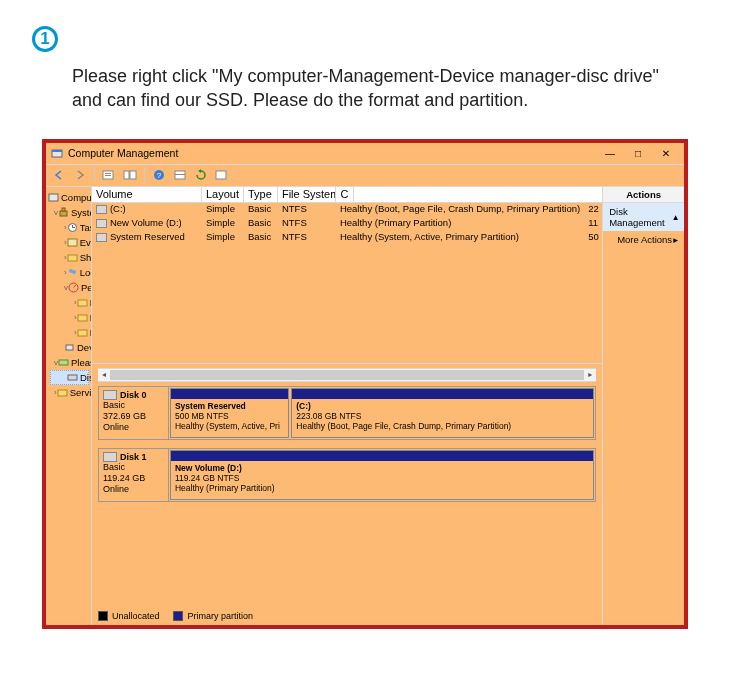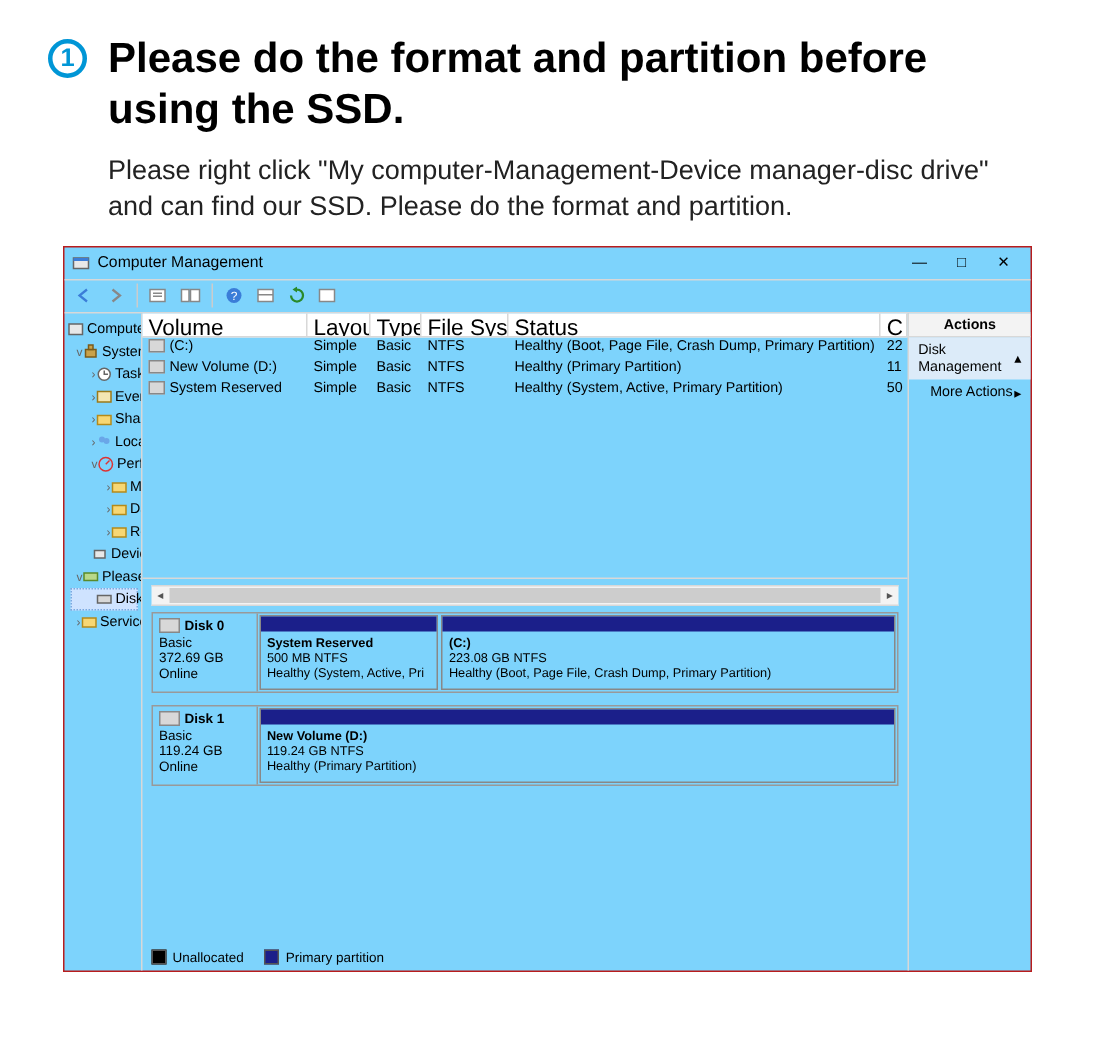--- a/index.html
+++ b/index.html
@@ -2,41 +2,41 @@
 <html><head>
 <meta charset="utf-8">
 <style>
 *{box-sizing:border-box;margin:0;padding:0}
 body{width:730px;height:700px;background:#fff;font-family:Arial,sans-serif;overflow:hidden}
 .hdr{display:flex;align-items:flex-start;padding:22px 32px 8px}
 .bullet{width:26px;height:26px;border-radius:50%;border:3px solid #0096d6;color:#0096d6;font-weight:700;font-size:17px;display:flex;align-items:center;justify-content:center;margin-right:14px;margin-top:4px;flex-shrink:0}
 .title{font-size:28px;font-weight:700;line-height:1.2;color:#000}
 .desc{font-size:18px;color:#222;padding:4px 42px 14px 72px;line-height:1.35}
 
-.shot{margin:0 42px;border:1px solid #b91c1c;background:#7dd3fc}
+.shot{margin:12px 42px;border:4px solid #b91c1c;background:#fdba74}
 .winbar{display:flex;align-items:center;height:22px;border-bottom:1px solid #d8d8d8;font-size:10.5px;padding:0 4px}
 .wicon{width:14px;height:14px;margin-right:4px;display:inline-flex;align-items:center;justify-content:center}
 .winbar .spacer{flex:1}
 .wbtn{width:28px;height:20px;display:flex;align-items:center;justify-content:center;font-size:10px}
 .menubar{display:flex;gap:10px;font-size:10.5px;padding:2px 6px;border-bottom:1px solid #d8d8d8}
 .menubar span{color:#000}
 .toolbar{display:flex;align-items:center;gap:3px;padding:2px 4px;border-bottom:1px solid #d8d8d8;height:22px}
 .tbtn{width:18px;height:18px;display:flex;align-items:center;justify-content:center;border:1px solid transparent}
 .tbtn svg{display:block}
 .tsep{width:1px;height:16px;background:#ccc;margin:0 2px}
 
 .layout{display:flex;height:438px}
 .tree{width:158px;border-right:1px solid #d8d8d8;font-size:9.5px;padding:3px 2px;overflow:hidden}
 .tn{display:flex;align-items:center;height:15px;white-space:nowrap}
 .tw{display:inline-block;width:10px;text-align:center;color:#666;font-size:8px}
 .ticon{width:12px;height:12px;margin-right:2px;display:inline-flex;align-items:center;justify-content:center}
 .tn.sel{background:#cfe3ff;border:1px dotted #7aa9e0}
 
 .mid{flex:1;display:flex;flex-direction:column}
-.tblhdr{display:flex;font-size:15px;background:#fff;border-bottom:1px solid #d8d8d8;height:16px}
+.tblhdr{display:flex;font-size:11px;background:#fff;border-bottom:1px solid #d8d8d8;height:16px}
 .tblhdr>div{border-right:1px solid #d8d8d8;padding:1px 4px;overflow:hidden;white-space:nowrap}
 .c-vol{width:110px}.c-lay{width:42px}.c-typ{width:34px}.c-fs{width:58px}.c-stat{flex:1}.c-cap{width:18px;text-align:center}
 .tblbody{font-size:9.5px}
 .trow{display:flex;height:14px}
 .trow>div{padding:0 4px;overflow:hidden;white-space:nowrap}
 .vicon{width:11px;height:9px;background:#d8d8d8;border:1px solid #888;display:inline-block;margin-right:3px;vertical-align:middle}
 
 .graph{flex:1;border-top:1px solid #d8d8d8;padding:4px 6px;position:relative;font-size:9px}
 .scrollh{height:14px;border-top:1px solid #d8d8d8;border-bottom:1px solid #d8d8d8;background:#f3f3f3;position:relative;margin-bottom:4px}
 .scrollh .thumb{position:absolute;left:12px;right:12px;top:1px;bottom:1px;background:#cdcdcd}
@@ -55,21 +55,20 @@
 .actions{width:100px;border-left:1px solid #d8d8d8;font-size:9.5px}
 .acthdr{background:#f3f3f3;padding:2px 23px;font-weight:700;border-bottom:1px solid #d8d8d8}
 .actitem{padding:3px 6px;display:flex;align-items:center;justify-content:space-between}
 .actitem.hl{background:#dcebf9}
 </style>
 </head>
 <body>
 
 <div class="hdr">
   <div class="bullet">1</div>
-  <div class="title">Please do the format and partition before using the SSD.</div>
 </div>
 <div class="desc">Please right click "My computer-Management-Device manager-disc drive" and can find our SSD. Please do the format and partition.</div>
 
 <div class="shot">
   <div class="winbar">
     <span class="wicon">
         <svg width="12" height="12">
           <rect x="1" y="3" width="10" height="7" fill="#e8e8e8" stroke="#666"></rect>
           <rect x="1" y="3" width="10" height="2" fill="#3b7dd8"></rect>
         </svg>
@@ -263,21 +262,20 @@
           <span>Services and Applications</span>
         </div>
     </div>
 
     <div class="mid">
       <div class="tblhdr">
         <div class="c-vol">Volume</div>
         <div class="c-lay">Layout</div>
         <div class="c-typ">Type</div>
         <div class="c-fs">File System</div>
-        <div class="c-stat">Status</div>
         <div class="c-cap">C</div>
       </div>
       <div class="tblbody" style="height:160px">
         <div class="trow">
             <div class="c-vol"><span class="vicon"></span><span>(C:)</span></div>
             <div class="c-lay">Simple</div>
             <div class="c-typ">Basic</div>
             <div class="c-fs">NTFS</div>
             <div class="c-stat">Healthy (Boot, Page File, Crash Dump, Primary Partition)</div>
             <div class="c-cap">22</div>

